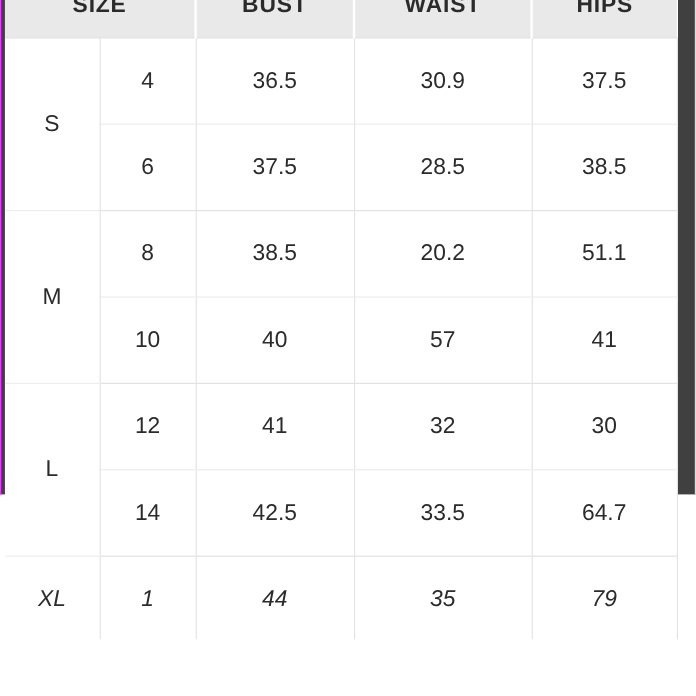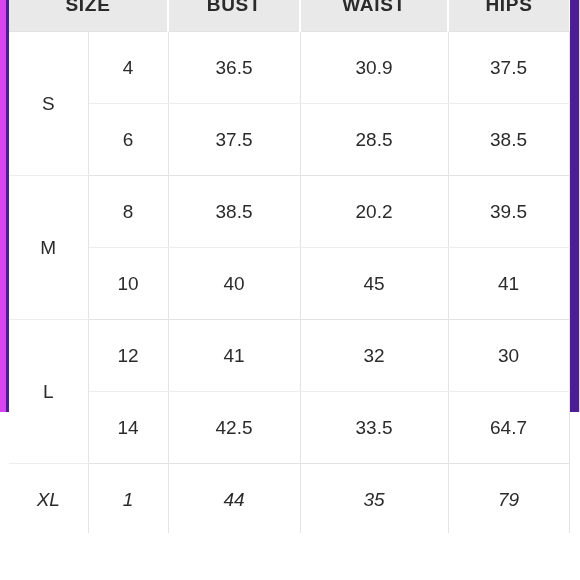--- a/index.html
+++ b/index.html
@@ -14,23 +14,23 @@
     font-family: "Liberation Sans", sans-serif;
     color: #2b2b2b;
   }
 
   
   #page-frame {
     position: relative;
     width: 580px;
     height: 412px;
     box-sizing: border-box;
-    border-left: 6px solid #d946ef;
+    border-left: 1px solid #d946ef;
     border-right: 1px solid #dcdcdc;
-    background: #4c1d95;
+    background: #404040;
   }
 
   
   #table-viewport {
     position: absolute;
     left: 3px;
     top: 0;
     width: 561px;
     height: 533px;
     overflow: hidden;
@@ -151,26 +151,26 @@
             <td>37.5</td>
             <td>28.5</td>
             <td>38.5</td>
           </tr>
 
           <tr>
             <td class="size-label" rowspan="2">M</td>
             <td>8</td>
             <td>38.5</td>
             <td>20.2</td>
-            <td>39.5</td>
+            <td>51.1</td>
           </tr>
           <tr class="group-end">
             <td>10</td>
             <td>40</td>
-            <td>45</td>
+            <td>57</td>
             <td>41</td>
           </tr>
 
           <tr>
             <td class="size-label" rowspan="2">L</td>
             <td>12</td>
             <td>41</td>
             <td>32</td>
             <td>30</td>
           </tr>

